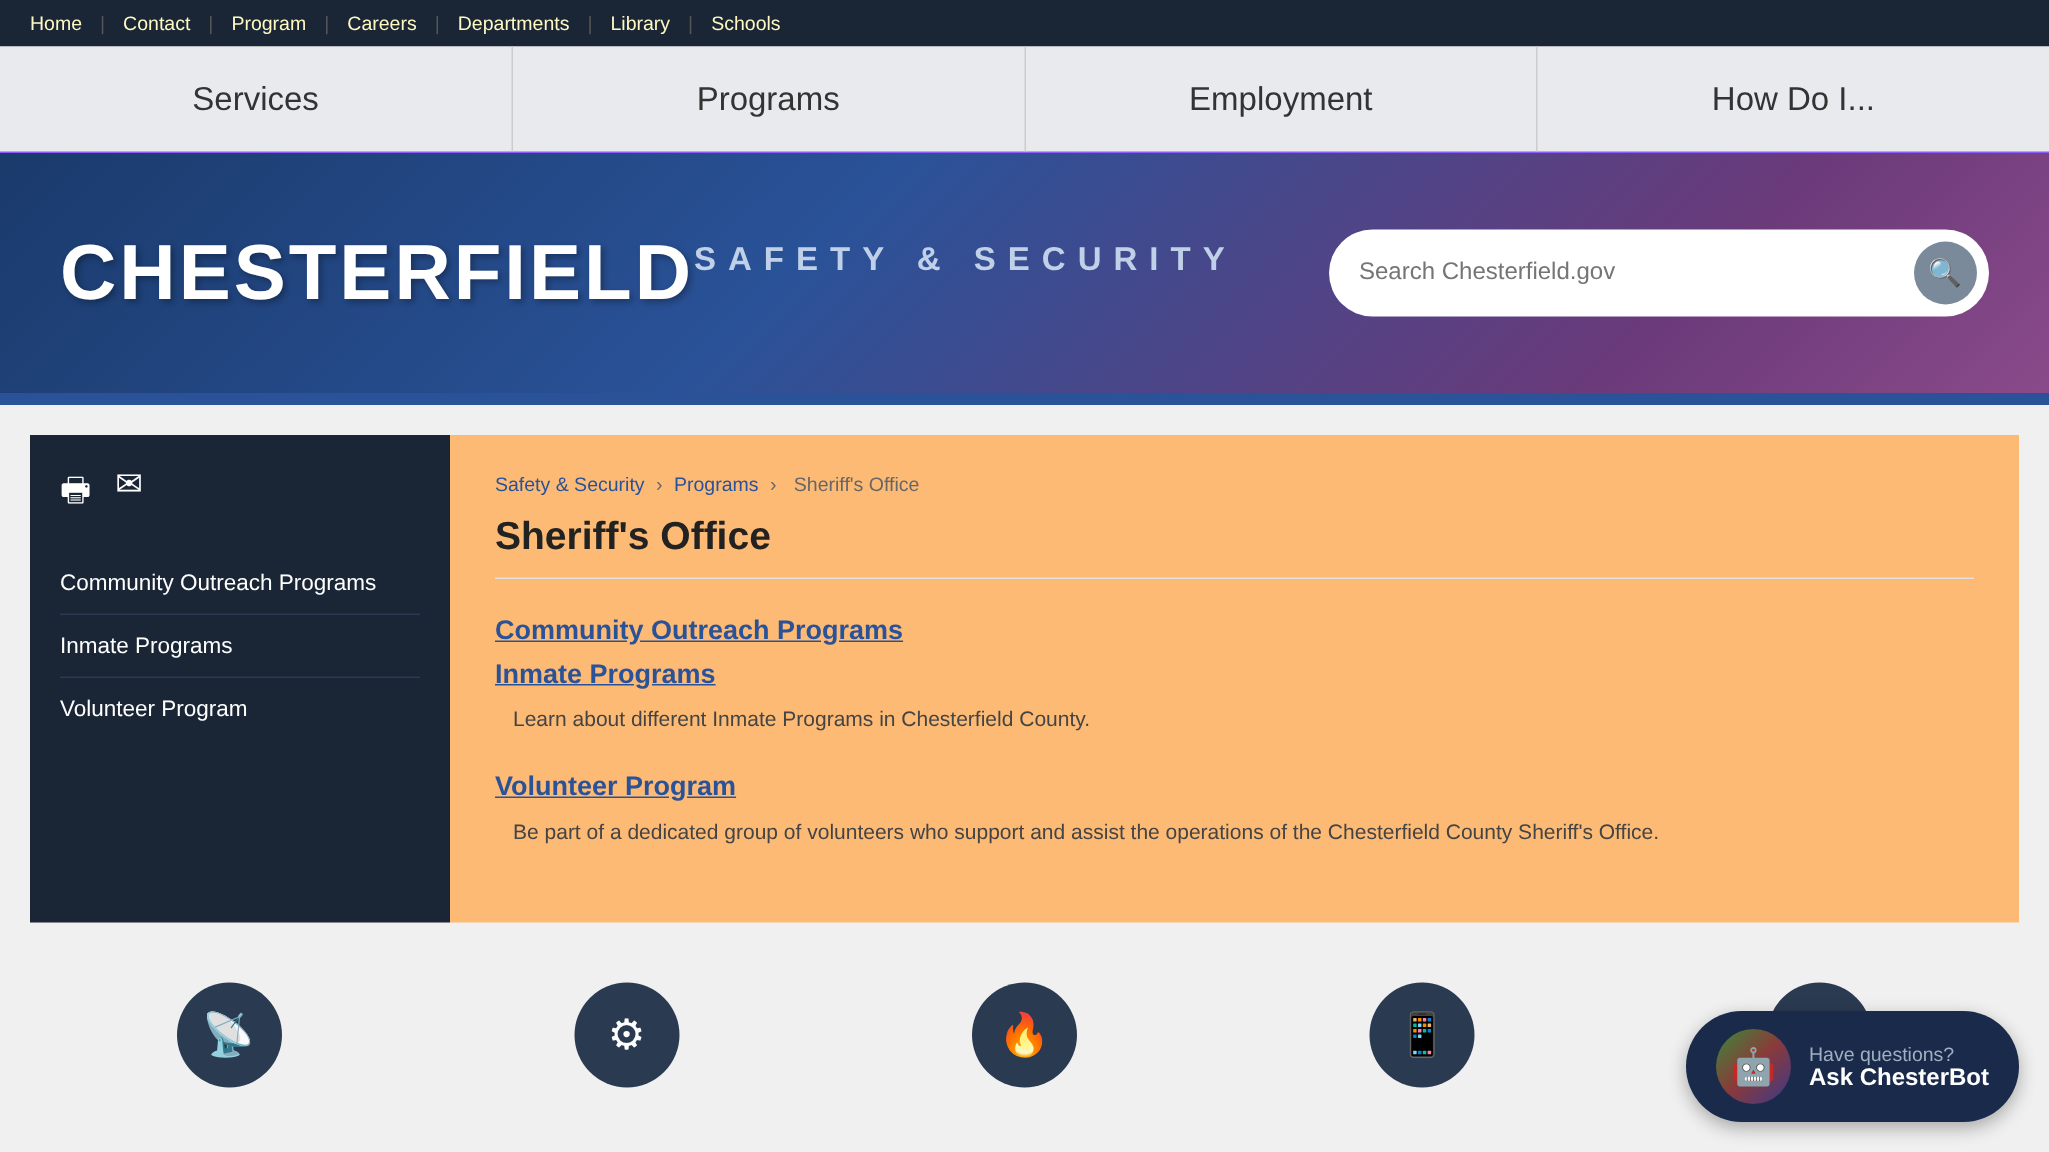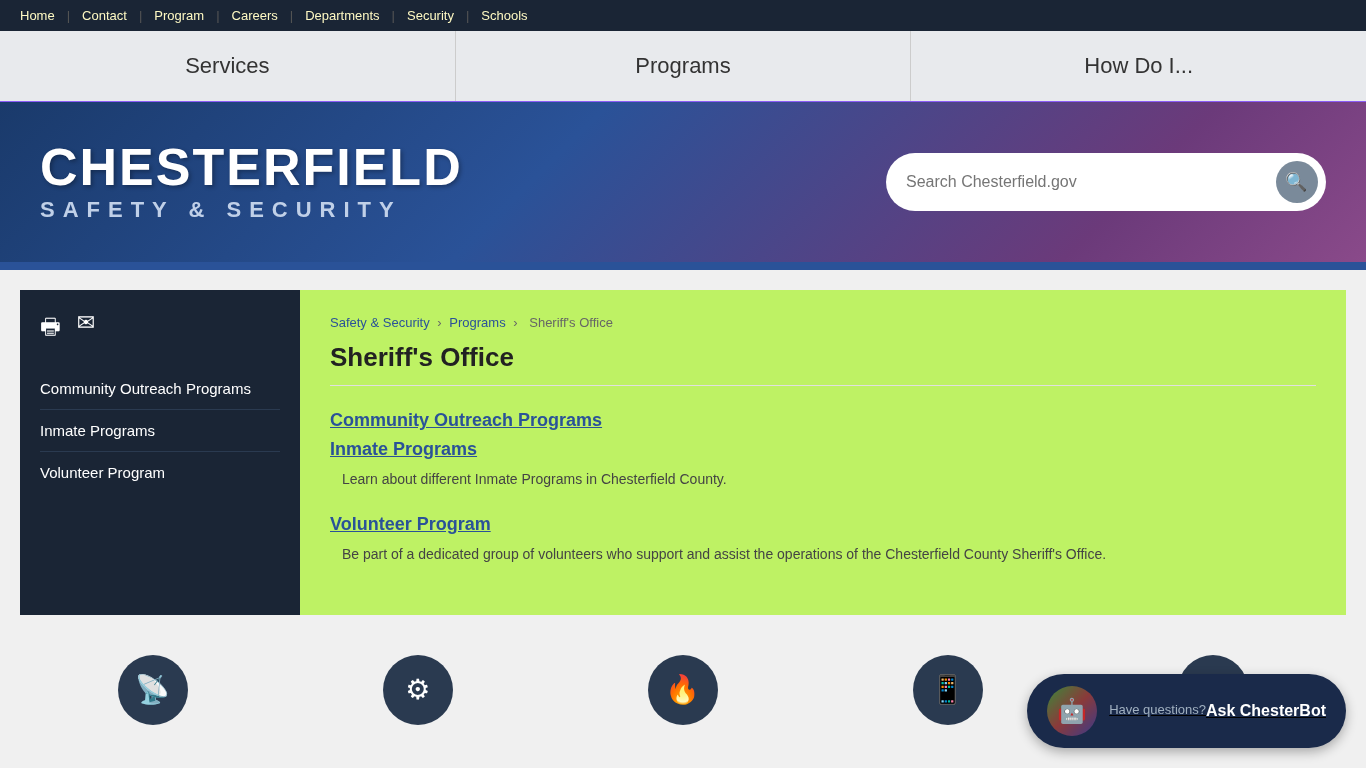--- a/index.html
+++ b/index.html
@@ -46,21 +46,21 @@
     .hero {
       background: linear-gradient(135deg, #1a3a6b 0%, #2a5298 40%, #6b3a7a 80%, #8a4a8a 100%);
       padding: 30px 40px;
       display: flex;
       align-items: center;
       justify-content: space-between;
       min-height: 160px;
     }
     .hero-logo {
       display: flex;
-      flex-direction: column;
+      flex-direction: row;
     }
     .hero-logo .logo-main {
       font-size: 52px;
       font-weight: 900;
       color: #fff;
       letter-spacing: 2px;
       line-height: 1;
       text-shadow: 2px 2px 4px rgba(0,0,0,0.3);
     }
     .hero-logo .logo-sub {
@@ -142,21 +142,21 @@
       padding: 12px 0;
       border-bottom: 1px solid #2a3a50;
       cursor: pointer;
       font-weight: 500;
     }
     .sidebar-nav-item:last-child { border-bottom: none; }
 
     
     .main-content {
       flex: 1;
-      background: #bef264;
+      background: #fdba74;
       padding: 25px 30px;
       margin-left: 0;
     }
 
     
     .breadcrumb {
       font-size: 13px;
       color: #666;
       margin-bottom: 12px;
     }
@@ -236,22 +236,21 @@
       height: 50px;
       border-radius: 50%;
       background: linear-gradient(135deg, #3a8a3a, #8a3a3a, #3a3a8a);
       display: flex;
       align-items: center;
       justify-content: center;
       font-size: 24px;
     }
     .chesterbot-text {
       display: flex;
-      flex-direction: row;
-      text-decoration: underline;
+      flex-direction: column;
     }
     .chesterbot-text .q {
       font-size: 13px;
       color: #a0b0c0;
     }
     .chesterbot-text .name {
       font-size: 16px;
       font-weight: 700;
       color: #fff;
     }
@@ -263,28 +262,29 @@
   <a>Home</a>
   <span class="separator">|</span>
   <a>Contact</a>
   <span class="separator">|</span>
   <a>Program</a>
   <span class="separator">|</span>
   <a>Careers</a>
   <span class="separator">|</span>
   <a>Departments</a>
   <span class="separator">|</span>
-  <a>Security</a>
+  <a>Library</a>
   <span class="separator">|</span>
   <a>Schools</a>
 </nav>
 
 <nav class="main-nav">
   <div class="main-nav-item">Services</div>
   <div class="main-nav-item">Programs</div>
+  <div class="main-nav-item">Employment</div>
   <div class="main-nav-item">How Do I...</div>
 </nav>
 
 <div class="hero">
   <div class="hero-logo">
     <span class="logo-main">CHESTERFIELD</span>
     <span class="logo-sub">SAFETY &amp; SECURITY</span>
   </div>
   <div class="search-bar">
     <input type="text" placeholder="Search Chesterfield.gov" style="">

